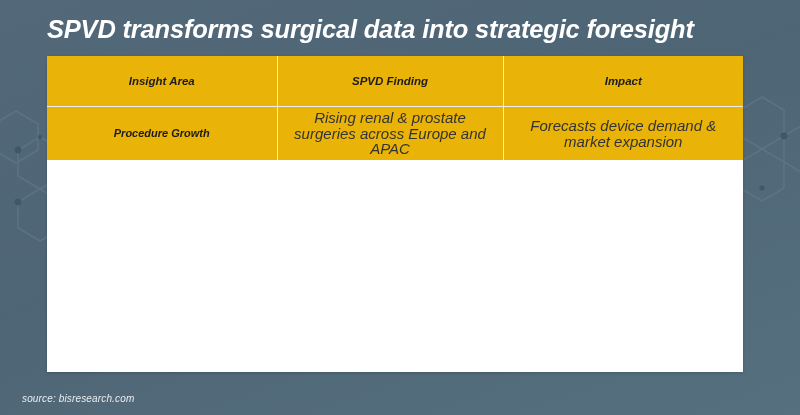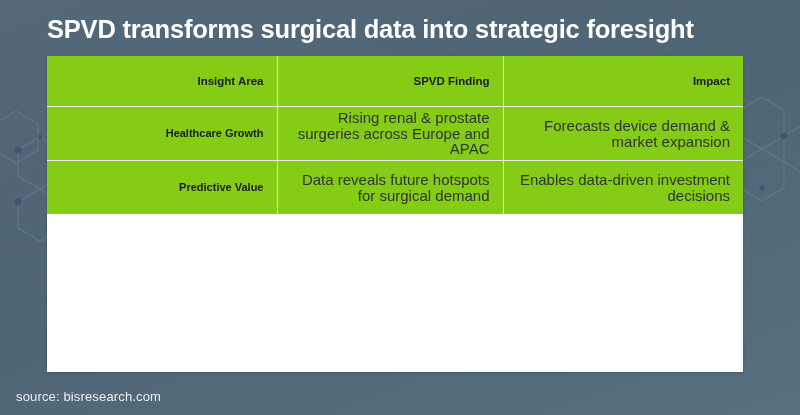--- a/index.html
+++ b/index.html
@@ -12,20 +12,21 @@
     overflow: hidden;
     font-family: "Liberation Sans", sans-serif;
     background: #51697a;
   }
   .slide {
     position: relative;
     width: 800px;
     height: 415px;
     background: linear-gradient(160deg, #53697a 0%, #4e6575 45%, #56707f 100%);
     overflow: hidden;
+    font-style: italic;
   }
   
   .bg-pattern {
     position: absolute;
     top: 0;
     left: 0;
     width: 800px;
     height: 415px;
     pointer-events: none;
   }
@@ -58,25 +59,25 @@
     width: 696px;
     border-collapse: collapse;
     table-layout: fixed;
   }
   table.grid col.c1 { width: 230px; }
   table.grid col.c2 { width: 226px; }
   table.grid col.c3 { width: 240px; }
 
   table.grid th, table.grid td {
     vertical-align: middle;
-    text-align: right;
+    text-align: center;
     padding: 0 13px;
     border-bottom: 1px solid #ececec;
     border-right: 1px solid #ececec;
-    background: #84cc16;
+    background: #eab308;
   }
   table.grid th:last-child, table.grid td:last-child {
     border-right: none;
     margin-left: 9px;
   }
   table.grid tr:last-child td {
     border-bottom: none;
   }
   table.grid th {
     height: 50px;
@@ -94,24 +95,24 @@
     font-size: 15px;
     font-weight: normal;
     color: #333333;
     line-height: 15.5px;
   }
   table.grid td {
     height: 53px;
   }
   .footer {
     position: absolute;
-    left: 16px;
+    left: 22px;
     bottom: 11px;
     color: #e9eef1;
-    font-size: 13px;
+    font-size: 10px;
     letter-spacing: 0.15px;
   }
 </style>
 </head>
 <body>
 
 <div class="slide">
 
   <div class="bg-pattern">
     <svg width="800" height="415" viewBox="0 0 800 415" xmlns="http://www.w3.org/2000/svg">
@@ -151,28 +152,23 @@
       </colgroup>
       <thead>
         <tr>
           <th>Insight Area</th>
           <th>SPVD Finding</th>
           <th>Impact</th>
         </tr>
       </thead>
       <tbody>
         <tr>
-          <td class="row-head">Healthcare Growth</td>
+          <td class="row-head">Procedure Growth</td>
           <td class="cell-body">Rising renal &amp; prostate surgeries across Europe and APAC</td>
           <td class="cell-body">Forecasts device demand &amp; market expansion</td>
-        </tr>
-        <tr>
-          <td class="row-head">Predictive Value</td>
-          <td class="cell-body">Data reveals future hotspots for surgical demand</td>
-          <td class="cell-body">Enables data-driven investment decisions</td>
         </tr>
       </tbody>
     </table>
   </div>
 
   <div class="footer">source: bisresearch.com</div>
 
 </div>
 
 </body></html>

